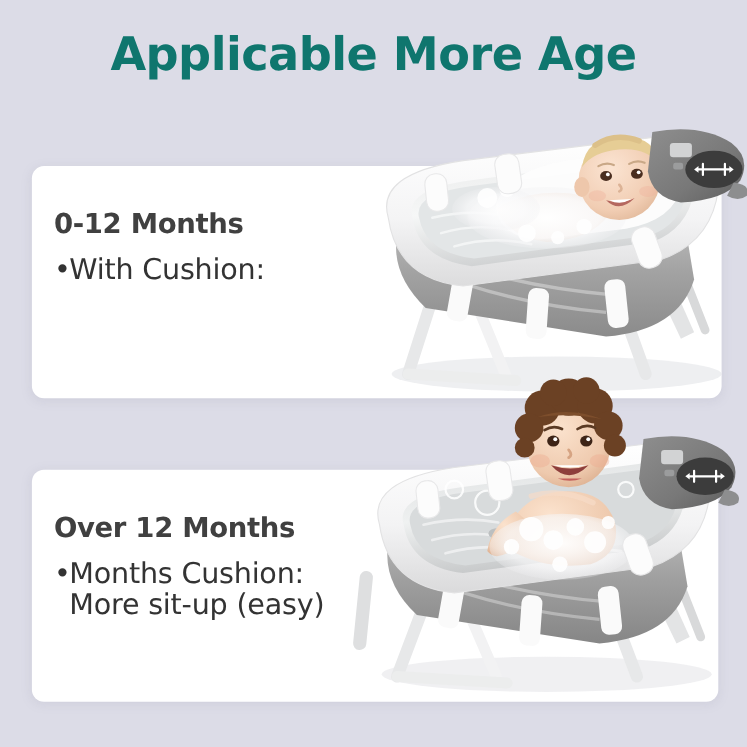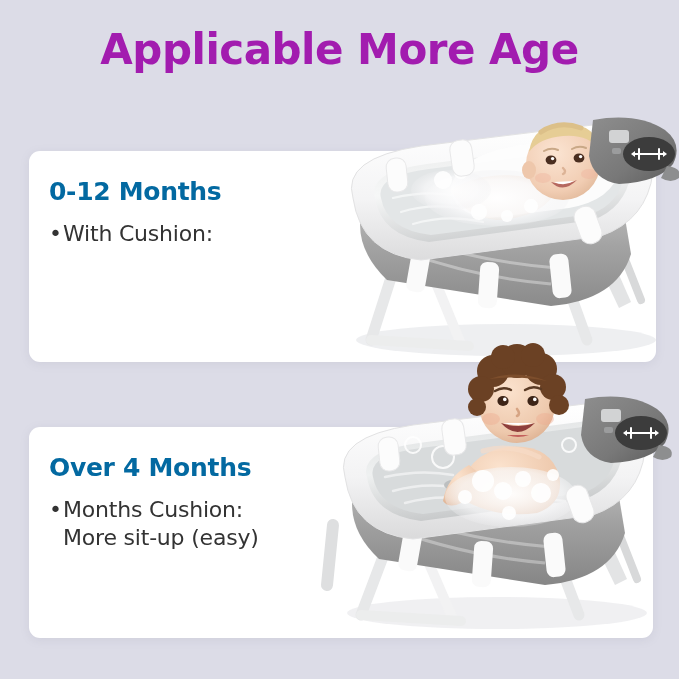--- a/index.html
+++ b/index.html
@@ -26,21 +26,21 @@
   .title {
     position: absolute;
     left: 0;
     top: 24px;
     width: 679px;
     text-align: center;
     font-family: "DejaVu Sans", sans-serif;
     font-size: 42px;
     font-weight: bold;
     letter-spacing: -0.5px;
-    color: #a21caf;
+    color: #0f766e;
     line-height: 52px;
     white-space: nowrap;
   }
 
   
   .card {
     position: absolute;
     background: #ffffff;
     border-radius: 11px;
     box-shadow: 0 2px 10px rgba(120,120,150,0.13);
@@ -61,28 +61,28 @@
 
   .card-text {
     position: absolute;
     left: 20px;
     top: 26px;
     z-index: 6;
   }
   .card-heading {
     font-size: 25px;
     font-weight: bold;
-    color: #0369a1;
+    color: #404040;
     letter-spacing: -0.3px;
     line-height: 30px;
     white-space: nowrap;
-    margin: 0 0 13px 0;
+    margin: 12px 0 13px 0;
   }
   .bullet-line {
-    font-size: 22px;
+    font-size: 26px;
     color: #333333;
     line-height: 28px;
     white-space: nowrap;
     letter-spacing: -0.2px;
   }
   .bullet-line .dot {
     display: inline-block;
     width: 14px;
     color: #333;
   }
@@ -416,21 +416,21 @@
 
         <g fill="#fcfcfc" stroke="#e8e8e9" stroke-width="1">
           <rect x="146" y="84" width="22" height="36" rx="9" transform="rotate(-8 157 102)"></rect>
           <rect x="82" y="102" width="20" height="34" rx="9" transform="rotate(-6 92 119)"></rect>
           <rect x="272" y="150" width="22" height="38" rx="10" transform="rotate(-20 283 169)"></rect>
         </g>
       </svg>
     </div>
 
     <div class="card-text">
-      <div class="card-heading">Over 4 Months</div>
+      <div class="card-heading">Over 12 Months</div>
       <div class="bullet-line">
         <span class="dot">•</span><span>Months Cushion:</span>
       </div>
       <div class="bullet-line indent">More sit-up (easy)</div>
     </div>
   </div>
 
 </div>
 
 </body></html>

